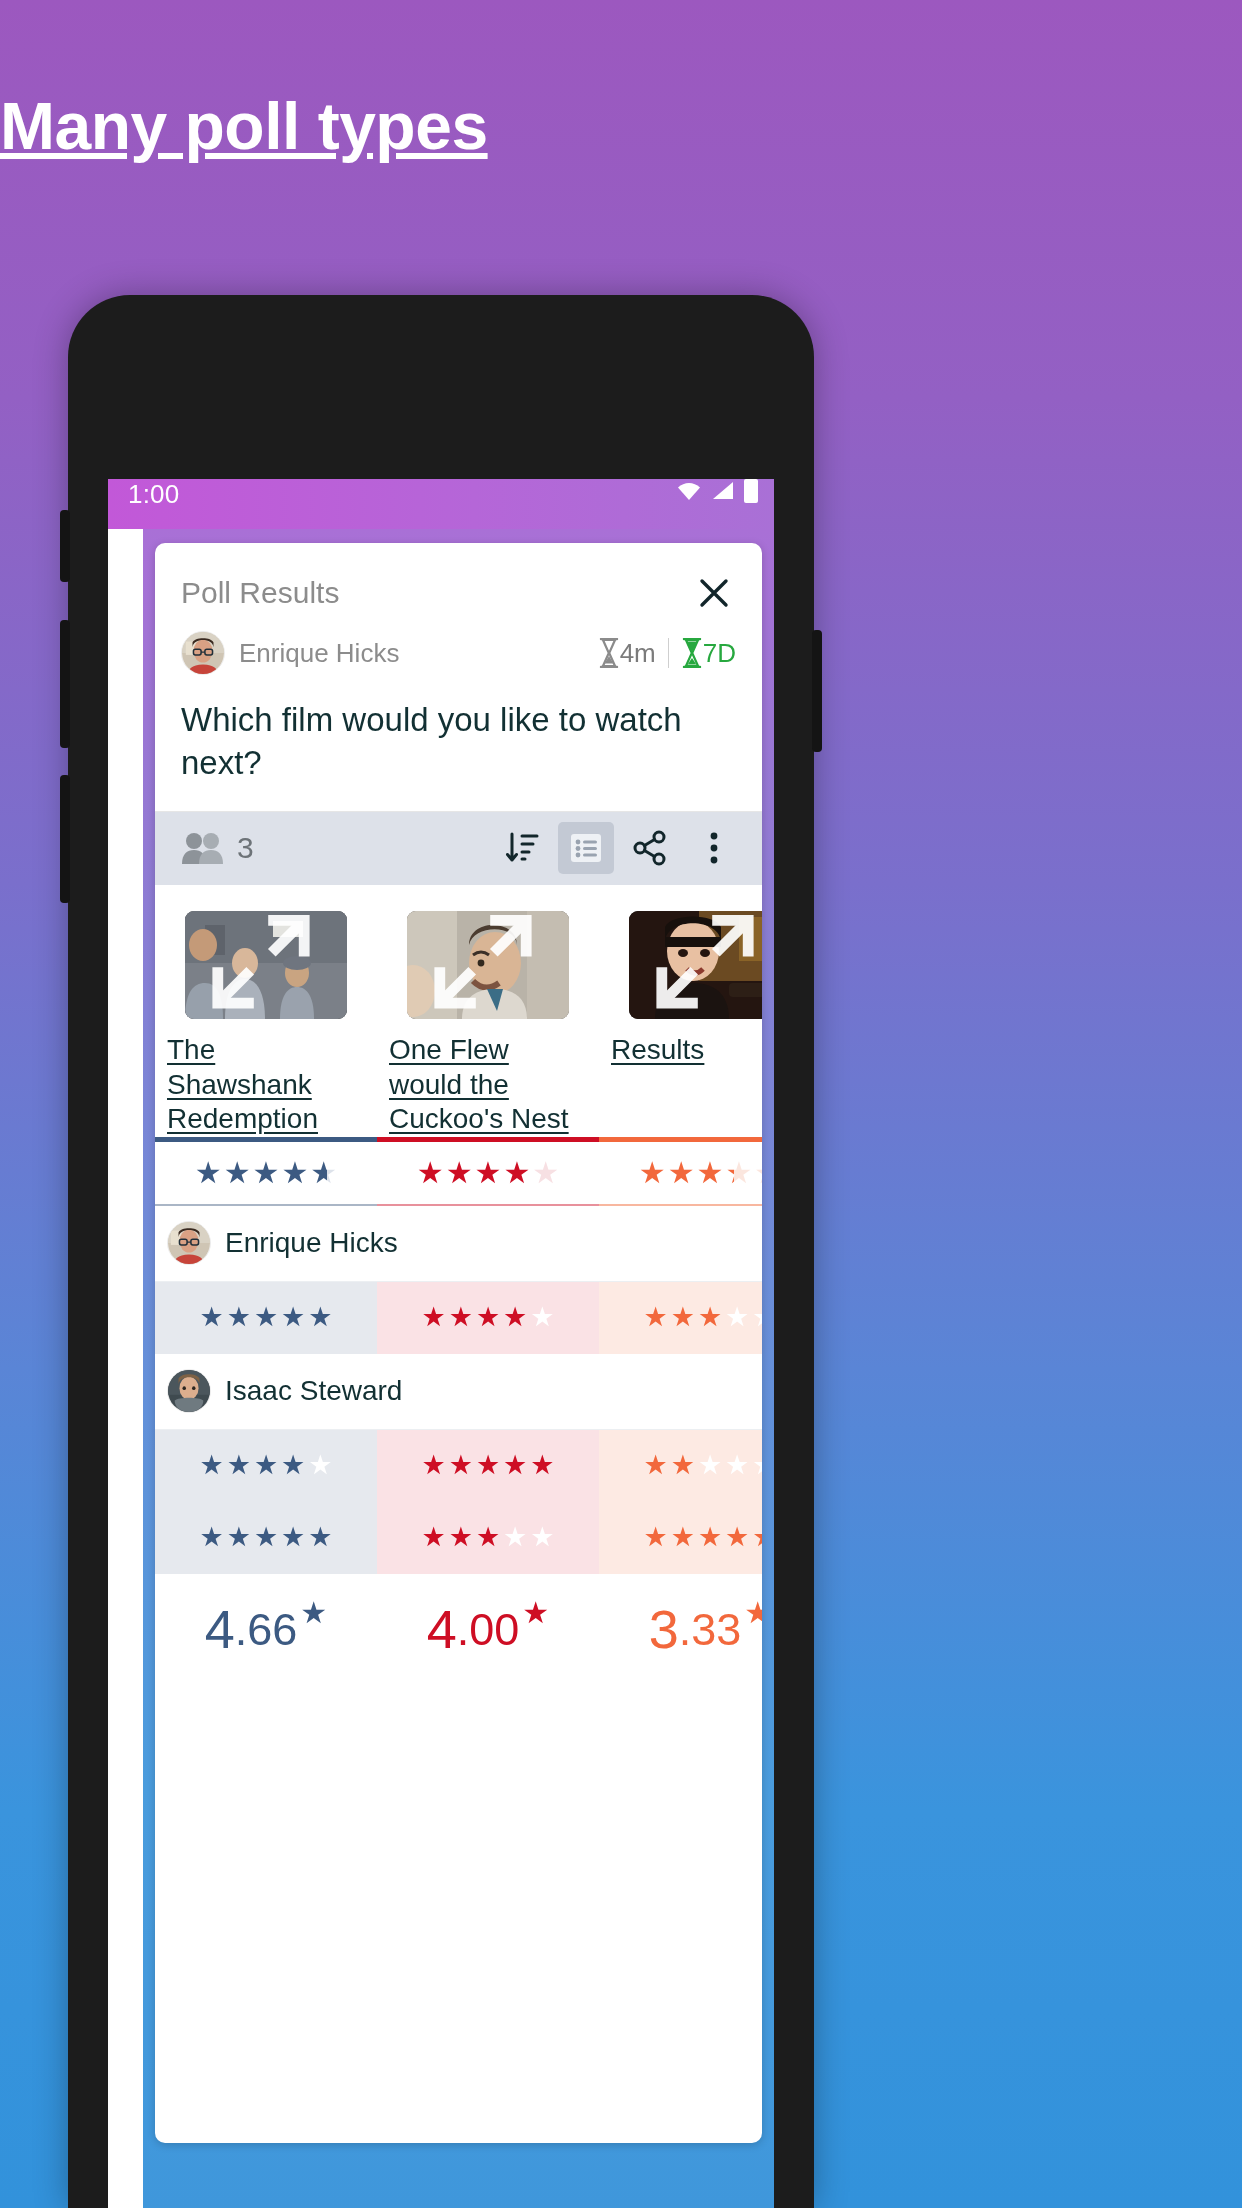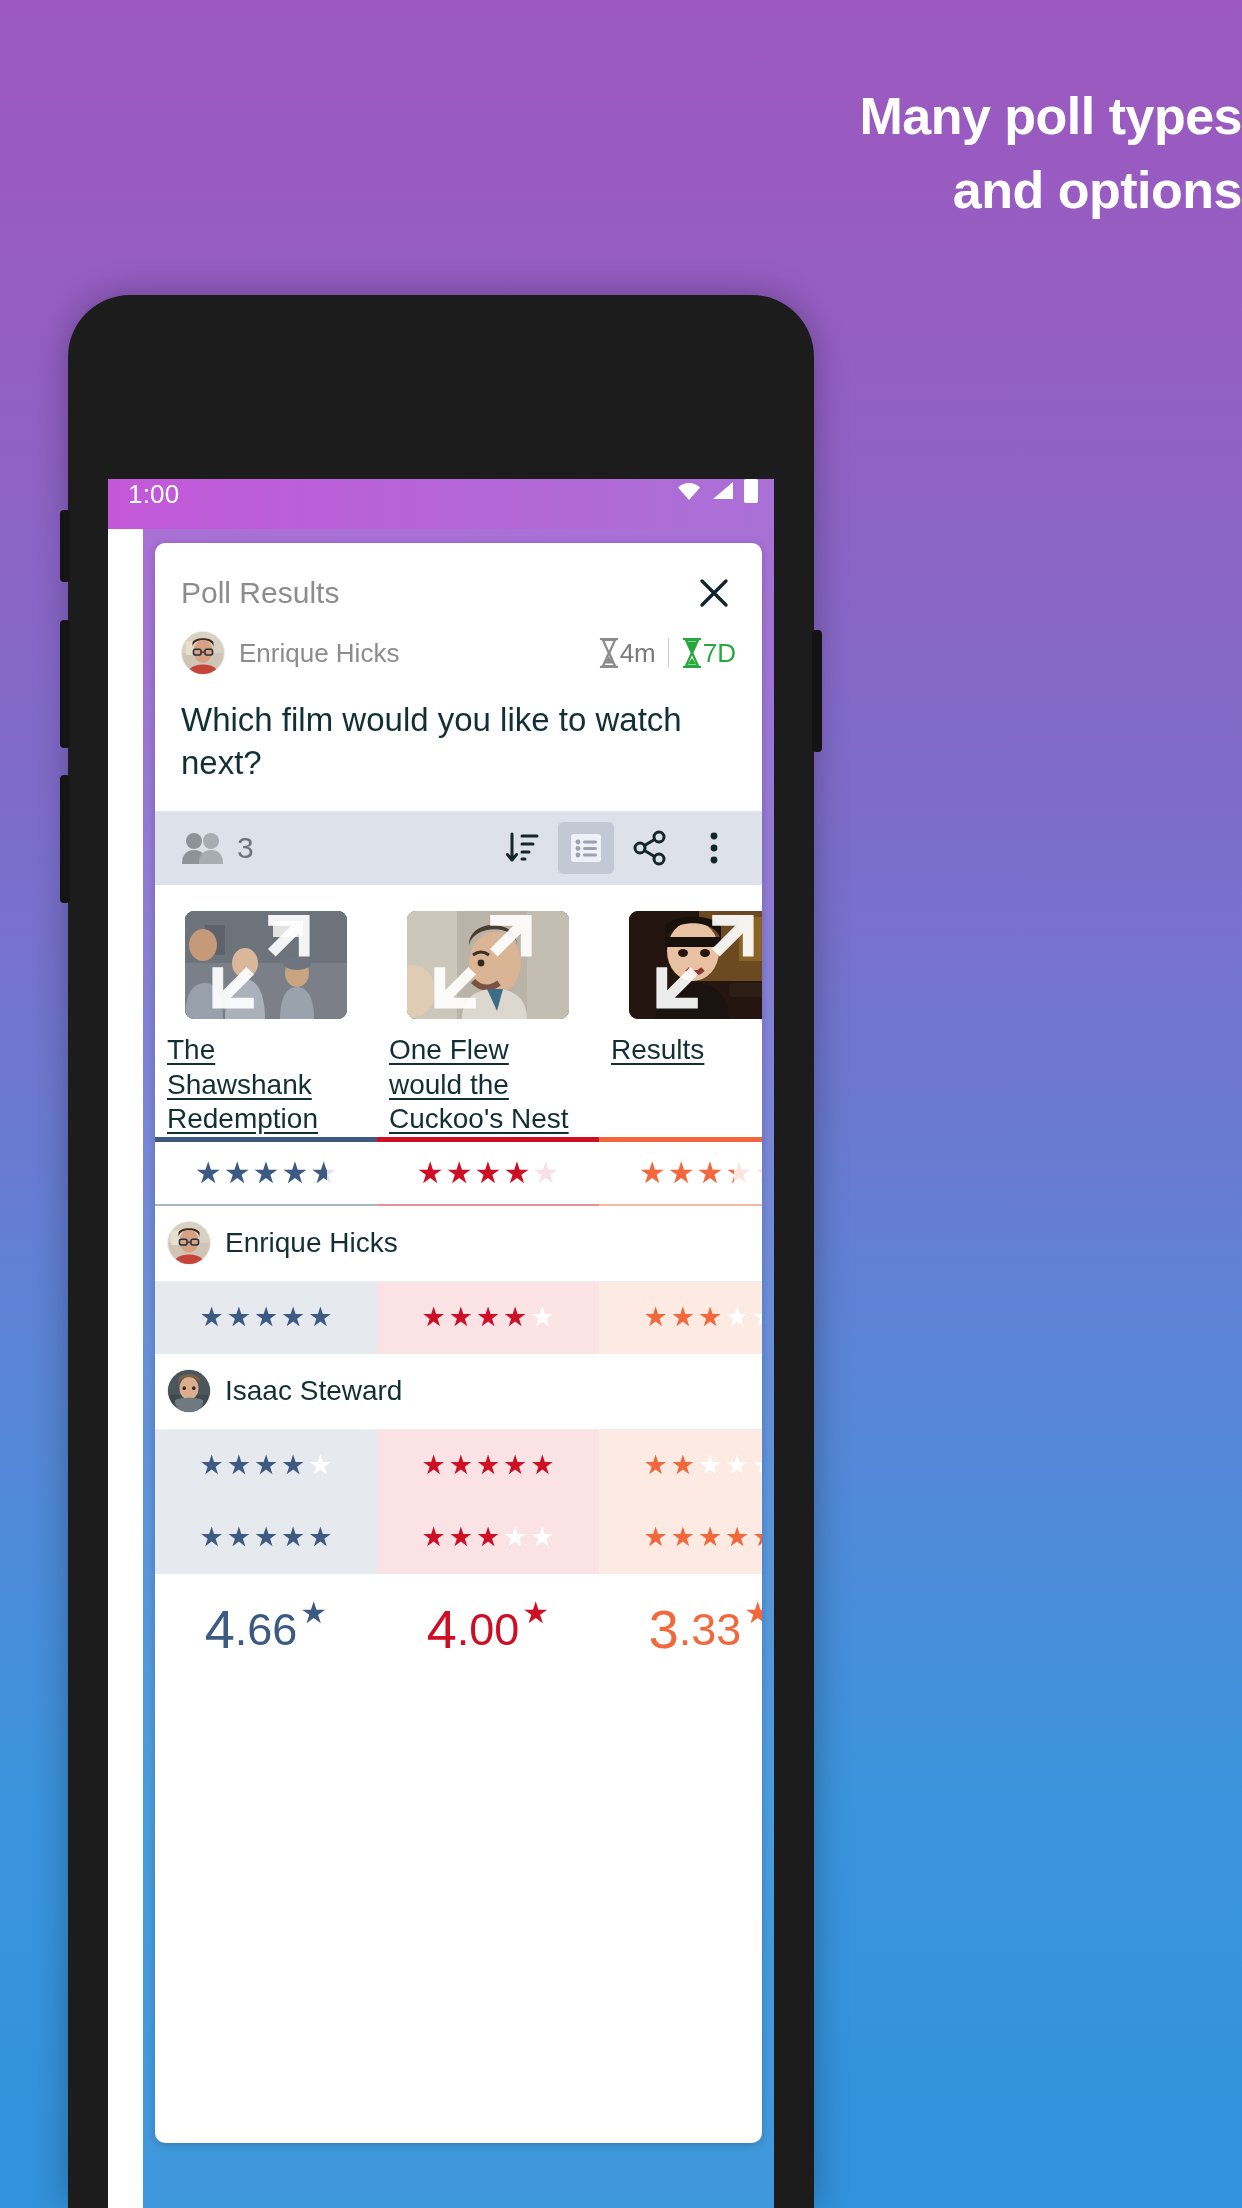--- a/index.html
+++ b/index.html
@@ -10,26 +10,27 @@
   }
   body {
     background: linear-gradient(180deg, #9c58bf 0%, #9360c4 18%, #7a6fcc 40%, #5a85d6 62%, #3a94dd 82%, #3292db 100%);
     position: relative;
   }
 
   
   .promo {
     position: absolute;
     top: 80px; left: 0; width: 100%;
-    text-align: right;
+    text-align: left;
     color: #ffffff;
-    font-size: 52px;
+    font-size: 66px;
     font-weight: bold;
     line-height: 1.42;
     letter-spacing: -0.5px;
+    text-decoration: underline;
   }
   .promo .ln { display: block; }
 
   
   .phone {
     position: absolute;
     left: 68px; top: 295px;
     width: 746px; height: 1913px;
     background: #1c1c1c;
     border-radius: 62px 62px 0 0;
@@ -190,21 +191,20 @@
   .avg-star { font-size: 30px; line-height: 1; margin-left: 3px; position: relative; top: -4px; }
 
   .st { font-size: 30px; line-height: 1; }
   .st-sm { font-size: 27px; line-height: 1; }
 </style>
 </head>
 <body>
 
 <div class="promo">
   <span class="ln">Many poll types</span>
-  <span class="ln">and options</span>
 </div>
 
 <div class="phone">
   <div class="btn-side btn-left-1"></div>
   <div class="btn-side btn-left-2"></div>
   <div class="btn-side btn-left-3"></div>
   <div class="btn-side btn-right-1"></div>
 
   <div class="screen">
 

